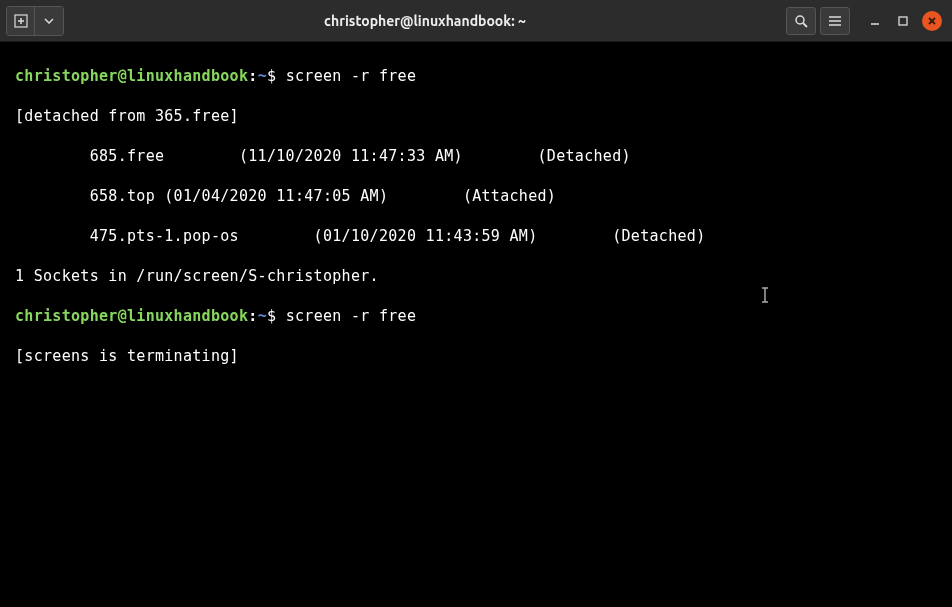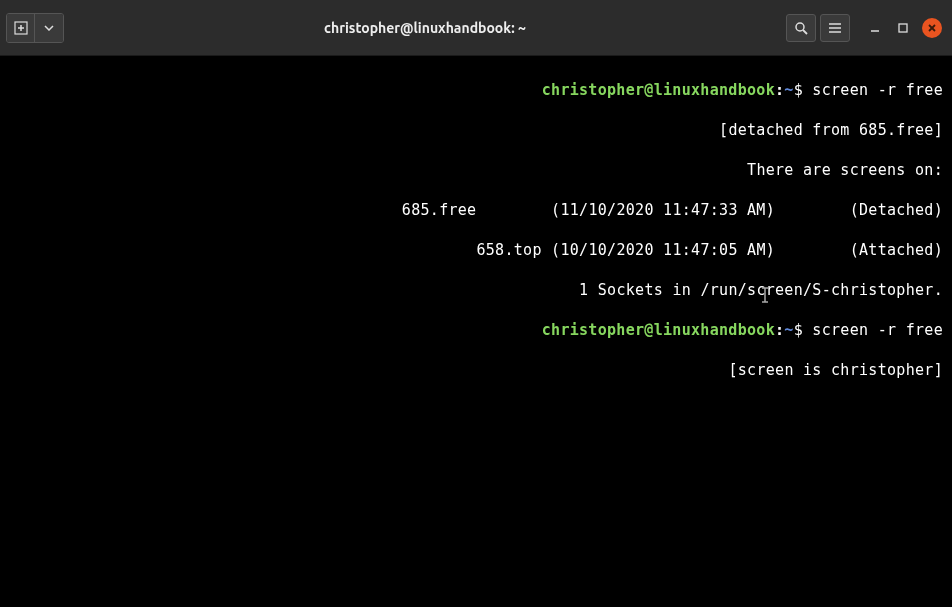--- a/index.html
+++ b/index.html
@@ -10,21 +10,21 @@
     body {
       width: 952px;
       height: 607px;
       background: #000000;
       font-family: 'DejaVu Sans Mono', 'Liberation Mono', monospace;
       font-size: 15px;
       overflow: hidden;
       position: relative;
     }
     .titlebar {
-      height: 56px;
+      height: 42px;
       background: #2c2c2c;
       display: flex;
       align-items: center;
       padding: 0 6px;
       gap: 4px;
       border-bottom: 1px solid #1a1a1a;
     }
     .tab-group {
       display: flex;
       border: 1px solid #555;
@@ -95,26 +95,25 @@
       background: #e95420;
       display: flex;
       align-items: center;
       justify-content: center;
       color: #2c2c2c;
       font-weight: bold;
       font-size: 12px;
       cursor: pointer;
     }
     .terminal {
-      padding: 4px 9px;
+      padding: 4px 15px;
       line-height: 20px;
       white-space: pre;
       color: #ffffff;
       letter-spacing: 0.3px;
-      text-align: right;
     }
     .user { color: #87d75f; font-weight: bold; }
     .colon { color: #ffffff; font-weight: bold; }
     .tilde { color: #5f87d7; font-weight: bold; }
     .dollar { color: #ffffff; }
     .output { color: #ffffff; }
     .i-cursor-svg {
       position: absolute;
       left: 760px;
       top: 286px;
@@ -171,26 +170,26 @@
           <line x1="2" y1="2" x2="8" y2="8" stroke="#3a1a0a" stroke-width="1.8"></line>
           <line x1="8" y1="2" x2="2" y2="8" stroke="#3a1a0a" stroke-width="1.8"></line>
         </svg>
       </div>
     </div>
   </div>
 </div>
 
 <div class="terminal">
 <div><span class="user">christopher@linuxhandbook</span><span class="colon">:</span><span class="tilde">~</span><span class="dollar">$</span><span class="output"> screen -r free</span></div>
-<div class="output">[detached from 685.free]</div>
-<div class="output">There are screens on:</div>
+<div class="output">[detached from 365.free]</div>
 <div class="output">        685.free        (11/10/2020 11:47:33 AM)        (Detached)</div>
-<div class="output">        658.top (10/10/2020 11:47:05 AM)        (Attached)</div>
+<div class="output">        658.top (01/04/2020 11:47:05 AM)        (Attached)</div>
+<div class="output">        475.pts-1.pop-os        (01/10/2020 11:43:59 AM)        (Detached)</div>
 <div class="output">1 Sockets in /run/screen/S-christopher.</div>
 <div><span class="user">christopher@linuxhandbook</span><span class="colon">:</span><span class="tilde">~</span><span class="dollar">$</span><span class="output"> screen -r free</span></div>
-<div class="output">[screen is christopher]</div>
+<div class="output">[screens is terminating]</div>
 </div>
 
 <svg class="i-cursor-svg" viewBox="0 0 10 18">
   <line x1="5" y1="2" x2="5" y2="16" stroke="#aaa" stroke-width="1.5"></line>
   <line x1="2" y1="2" x2="8" y2="2" stroke="#aaa" stroke-width="1.5"></line>
   <line x1="2" y1="16" x2="8" y2="16" stroke="#aaa" stroke-width="1.5"></line>
 </svg>
 
 </body></html>

